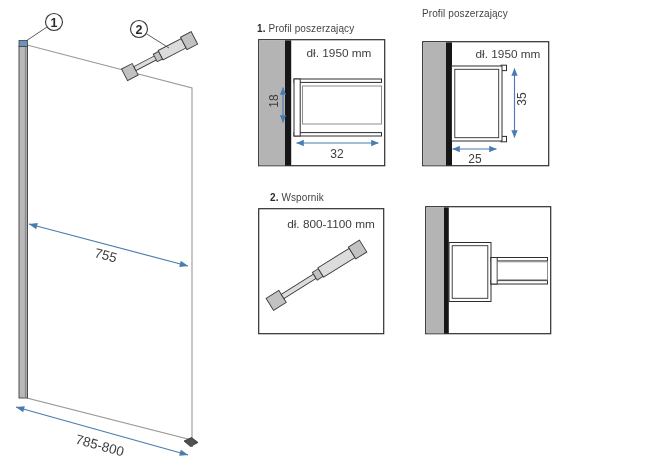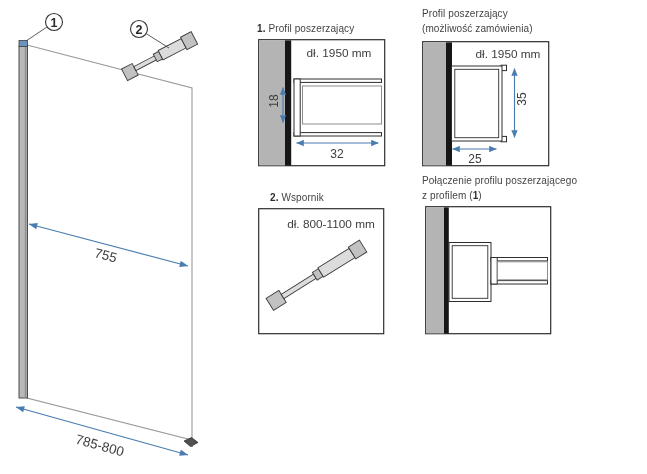--- a/index.html
+++ b/index.html
@@ -119,21 +119,20 @@
       <text class="dimt" x="24" y="66" text-anchor="middle" transform="rotate(-90 20 66)">18</text>
     </g>
     <g>
       <line class="diml" x1="38.5" y1="104" x2="120.5" y2="104" marker-start="url(#aS1)" marker-end="url(#aE1)"></line>
       <text class="dimt" x="79" y="119" text-anchor="middle">32</text>
     </g>
   </svg>
 
   <div class="ptitle" style="left:422px;top:6px">
     <span>Profil poszerzający</span><br>
-    <span>(możliwość zamówienia)</span>
   </div>
   <svg class="panel" style="left:422px;top:41px" width="128" height="126" viewBox="0 0 128 126">
     <defs>
       <marker id="aE2" markerUnits="userSpaceOnUse" markerWidth="10" markerHeight="8" refX="7.6" refY="3.5" orient="auto">
         <path d="M0.3,0.3 L7.8,3.5 L0.3,6.7 Z" class="dimf"></path>
         </marker>
       <marker id="aS2" markerUnits="userSpaceOnUse" markerWidth="10" markerHeight="8" refX="1.4" refY="3.5" orient="auto">
         <path d="M8.7,0.3 L1.2,3.5 L8.7,6.7 Z" class="dimf"></path>
         </marker>
     </defs>
@@ -166,24 +165,20 @@
     <text class="len" x="73" y="20" text-anchor="middle">dł. 800-1100 mm</text>
     <g transform="rotate(-32 22 90)">
       <rect class="metal-dark" x="10" y="83" width="15" height="14"></rect>
       <rect class="metal" x="25" y="87.5" width="38" height="5"></rect>
       <rect class="metal-dark" x="63" y="85.5" width="7" height="9"></rect>
       <rect class="metal" x="70" y="84.5" width="37" height="11"></rect>
       <rect class="metal-dark" x="107" y="83" width="13" height="14"></rect>
     </g>
   </svg>
 
-  <div class="ptitle" style="left:422px;top:173px">
-    <span>Połączenie profilu poszerzającego</span><br>
-    <span><span>z profilem (</span><b>1</b><span>)</span></span>
-  </div>
   <svg class="panel" style="left:425px;top:206px" width="127" height="129" viewBox="0 0 127 129">
     <rect class="box-border" x="0.7" y="0.7" width="125" height="127"></rect>
     <rect class="wall" x="1.4" y="1.4" width="17.6" height="126"></rect>
     <rect class="strip" x="19" y="1.4" width="4.8" height="126"></rect>
     <g>
       <rect class="prof" x="24" y="36.5" width="42" height="59"></rect>
       <rect class="prof-inner" x="27.2" y="39.7" width="35.6" height="52.6"></rect>
     </g>
     <g>
       <rect class="prof" x="66" y="51.5" width="56.5" height="3.4"></rect>

